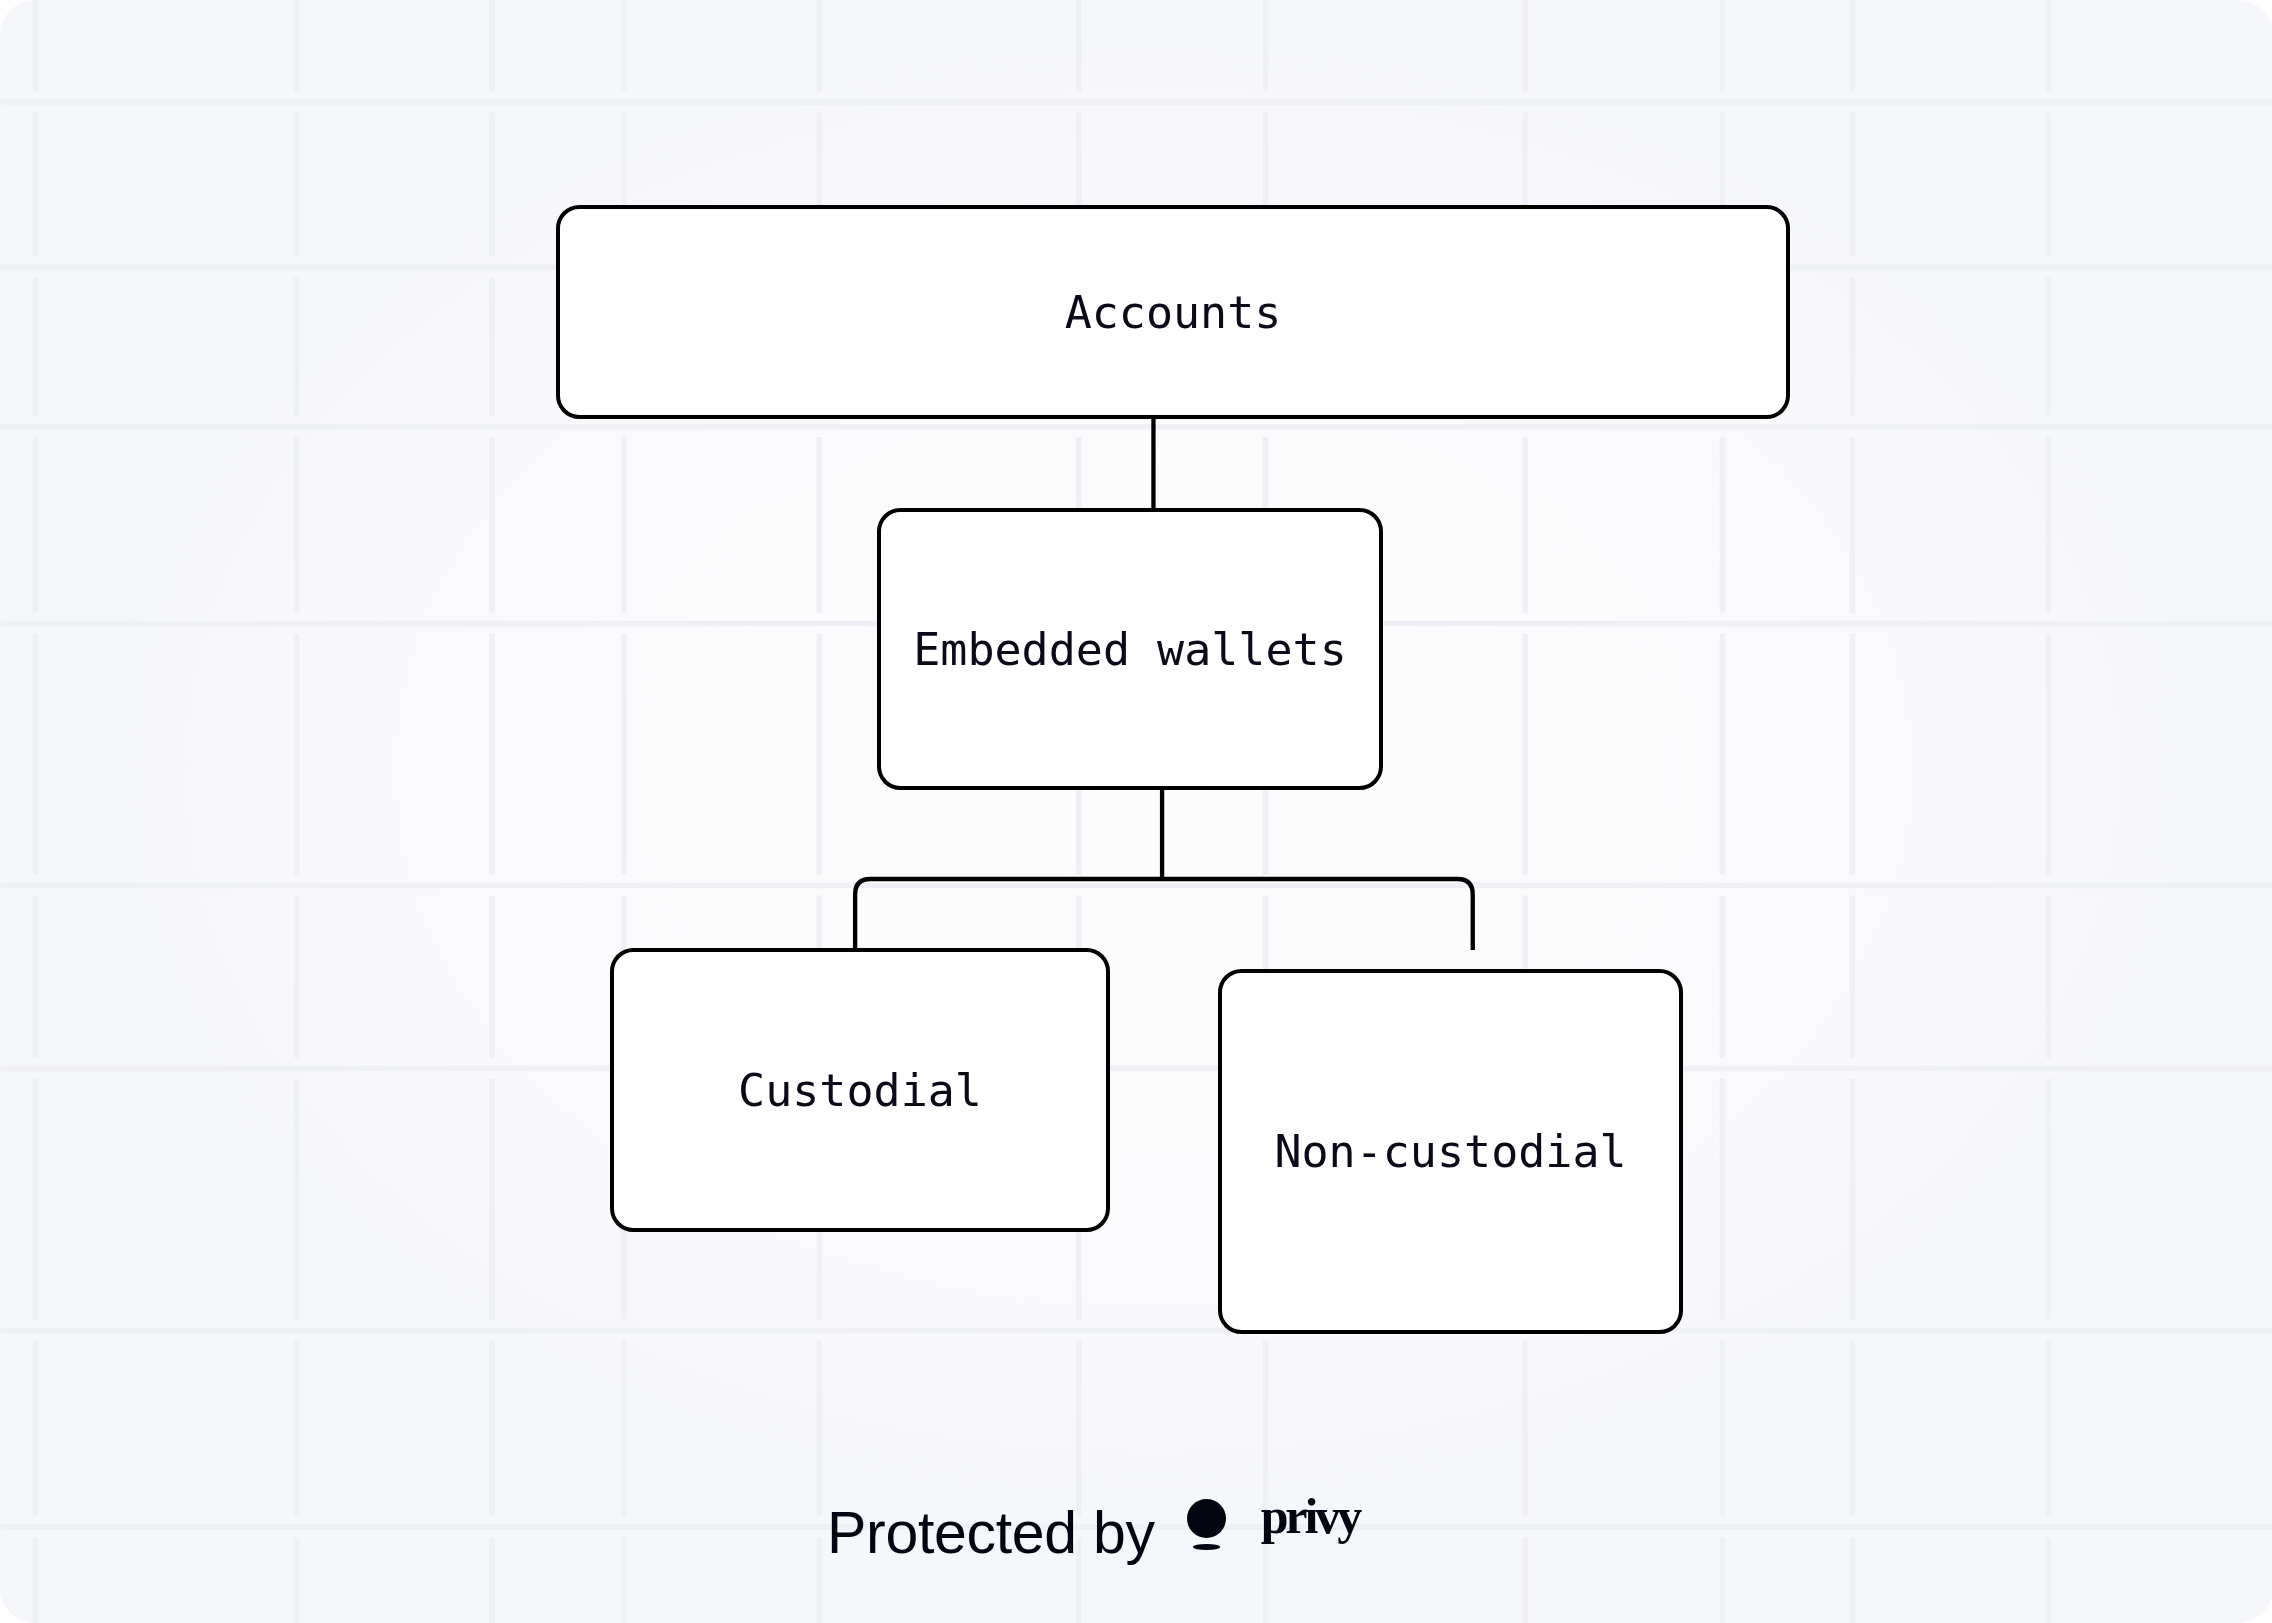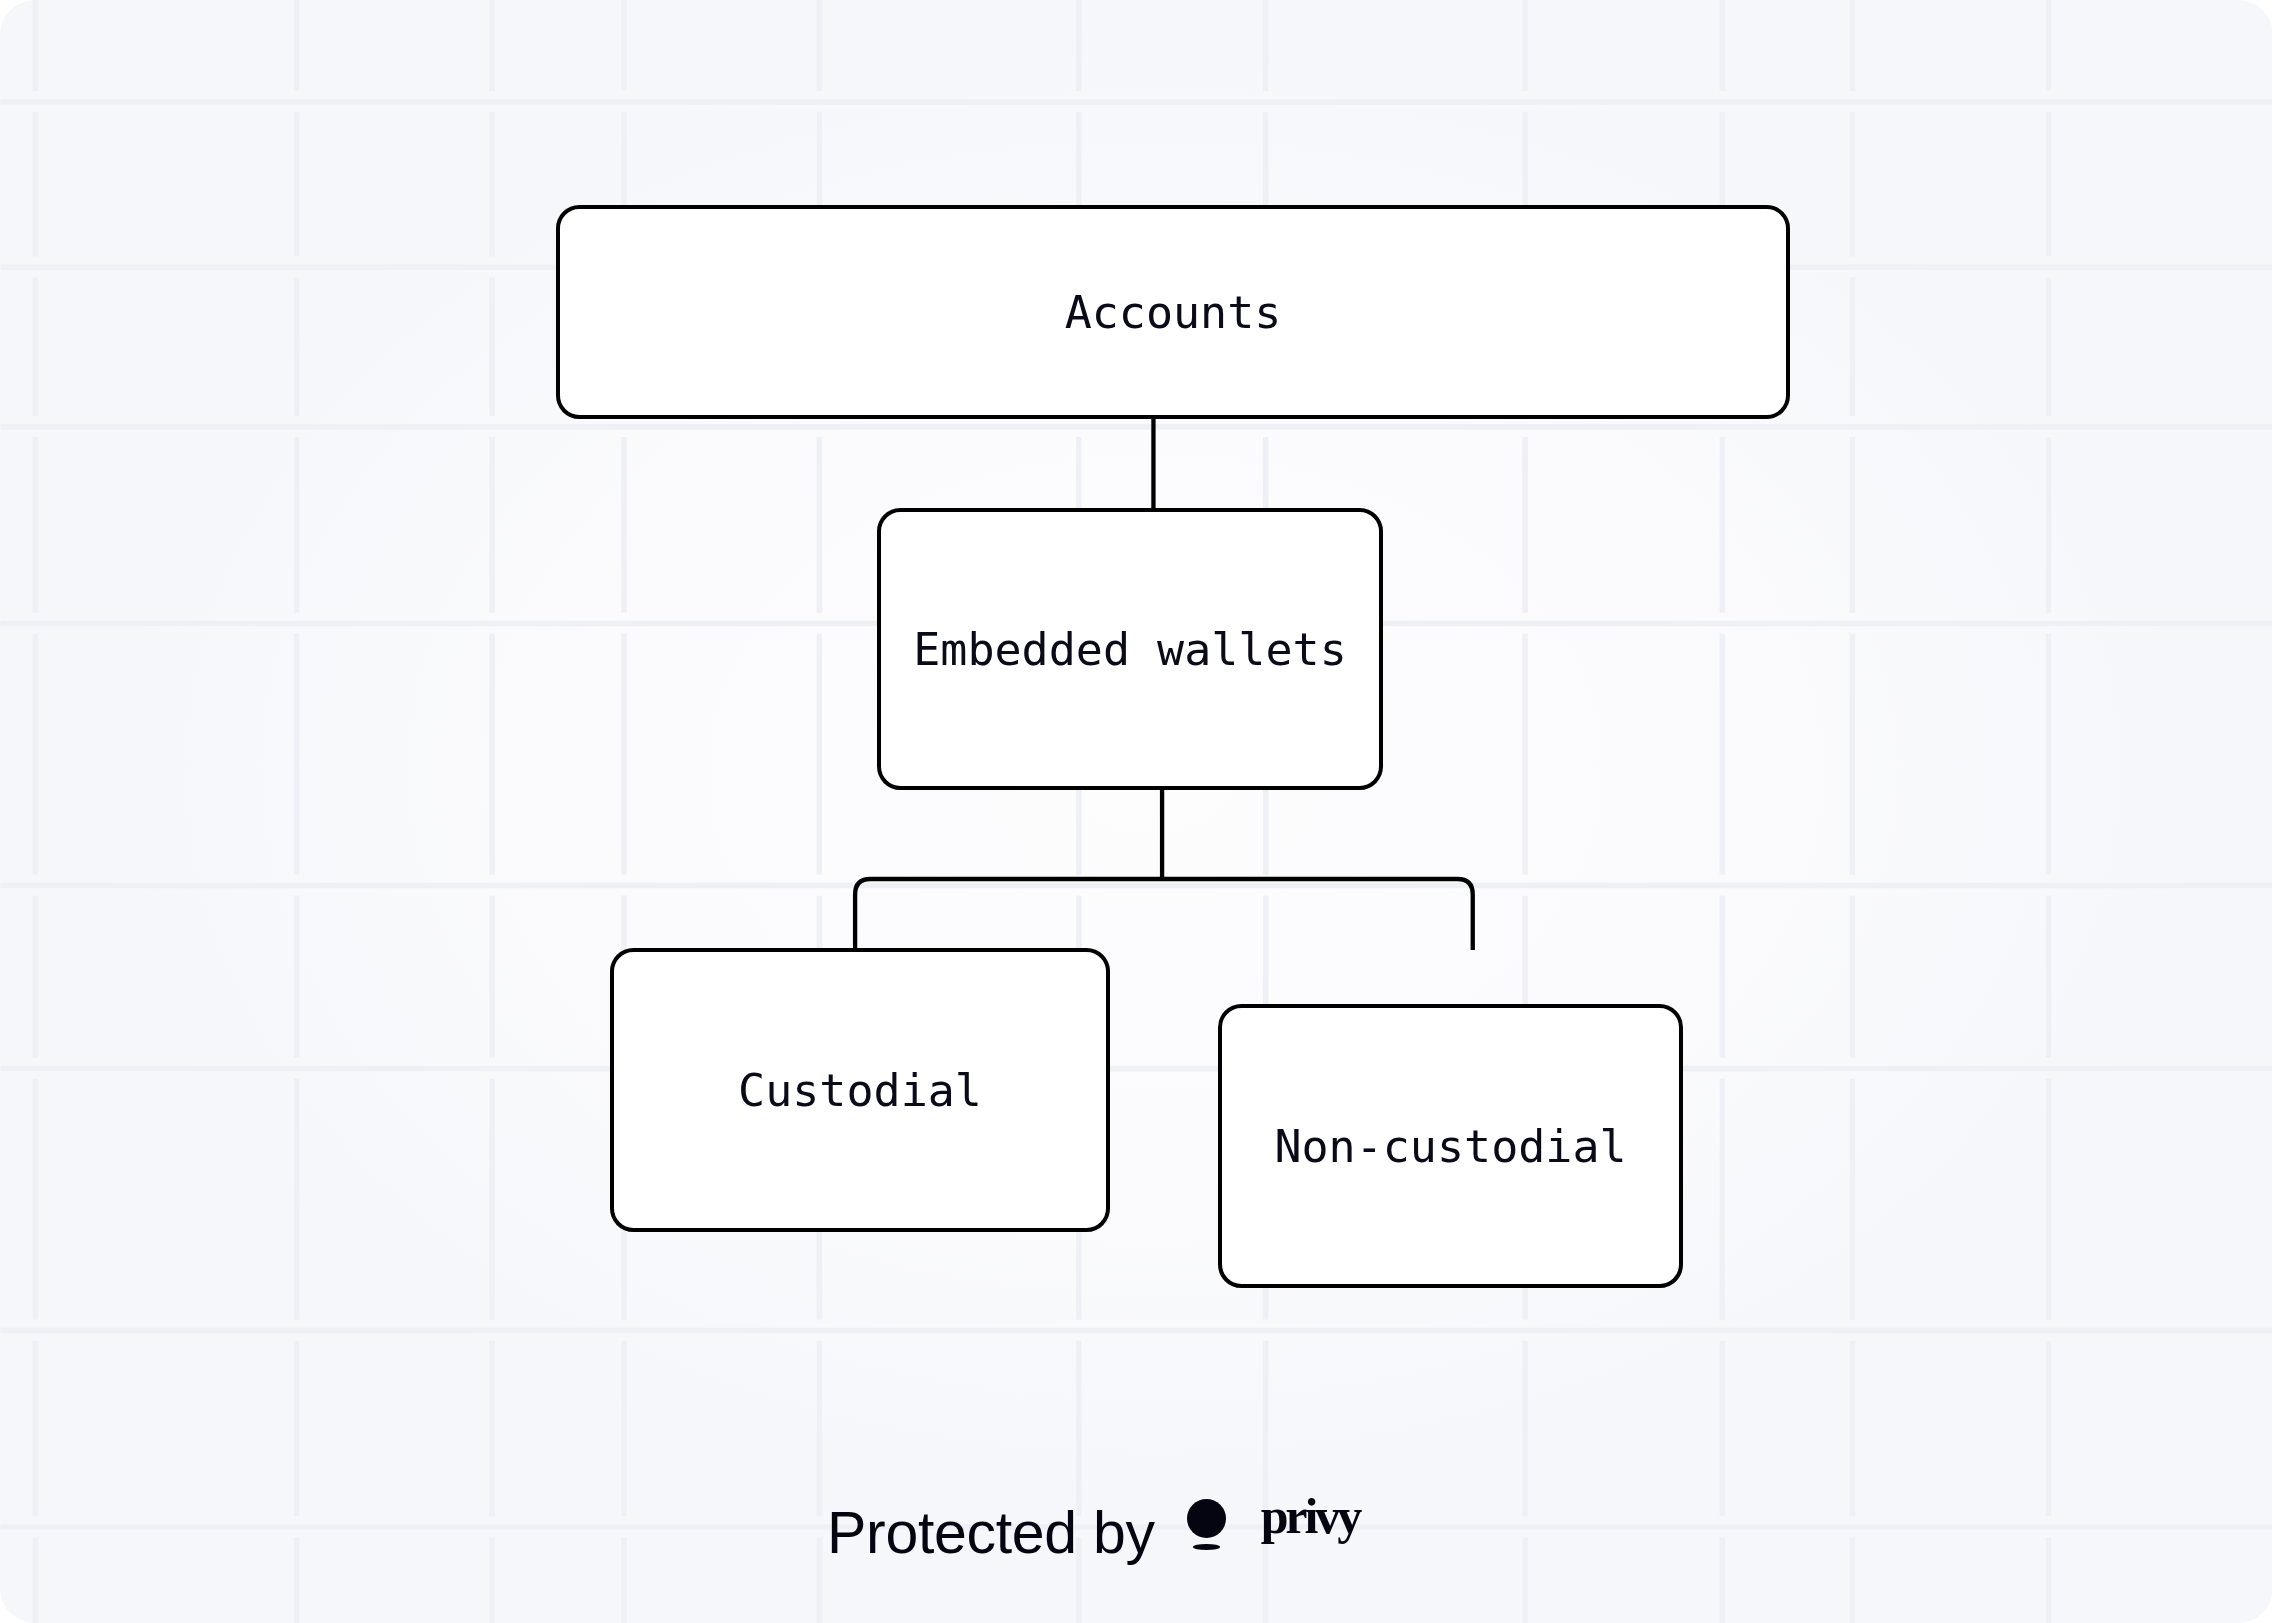--- a/index.html
+++ b/index.html
@@ -167,21 +167,21 @@
   </div>
 
   <div class="node" style="left:877px; top:508px; width:506px; height:282px;">
     <span class="node-label">Embedded wallets</span>
   </div>
 
   <div class="node" style="left:610px; top:948px; width:500px; height:284px;">
     <span class="node-label">Custodial</span>
   </div>
 
-  <div class="node" style="left:1218px; top:1004px; width:465px; height:284px;">
+  <div class="node" style="left:1218px; top:969px; width:465px; height:365px;">
     <span class="node-label">Non-custodial</span>
   </div>
 
   <div class="footer">
     <span class="footer-text">Protected by</span>
     <span class="logo-mark">
       <span class="logo-dot"></span>
       <span class="logo-shadow"></span>
     </span>
     <span class="logo-word">privy</span>

